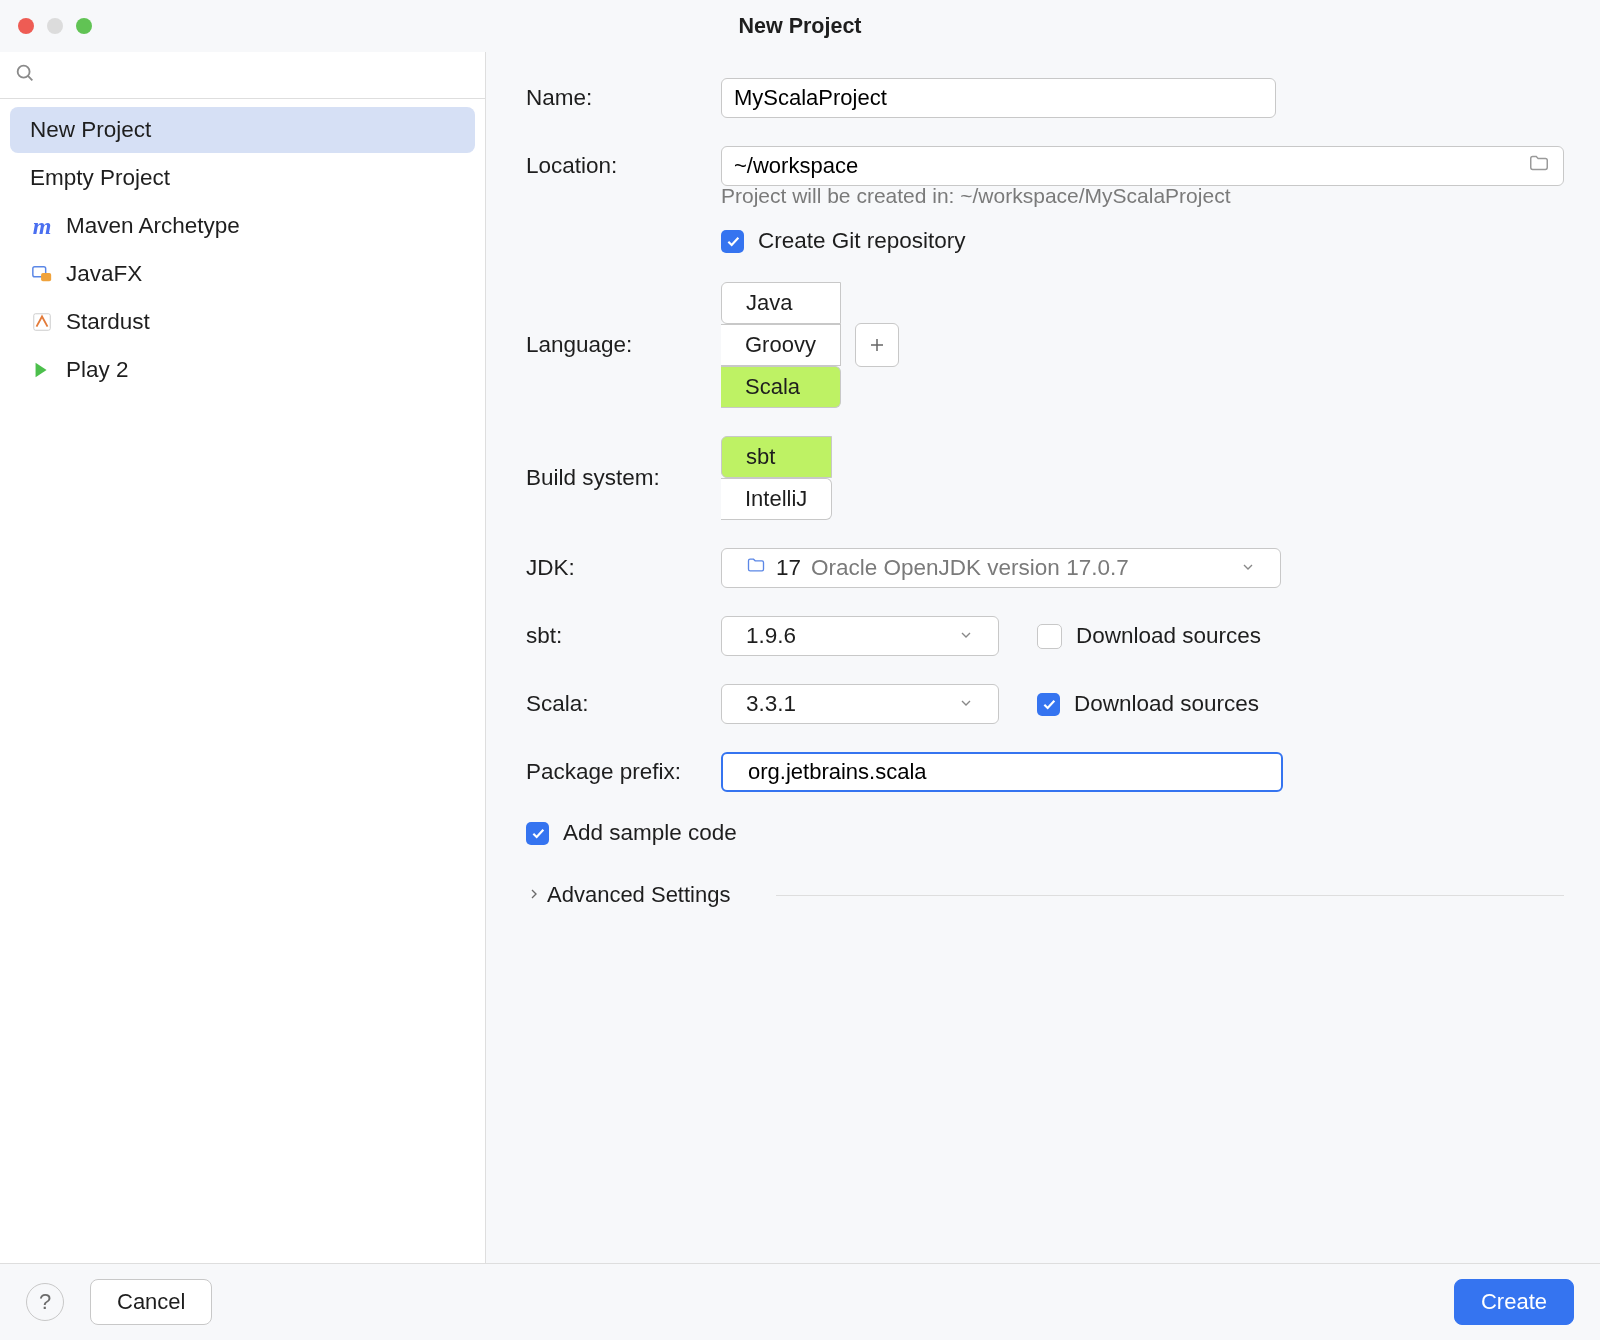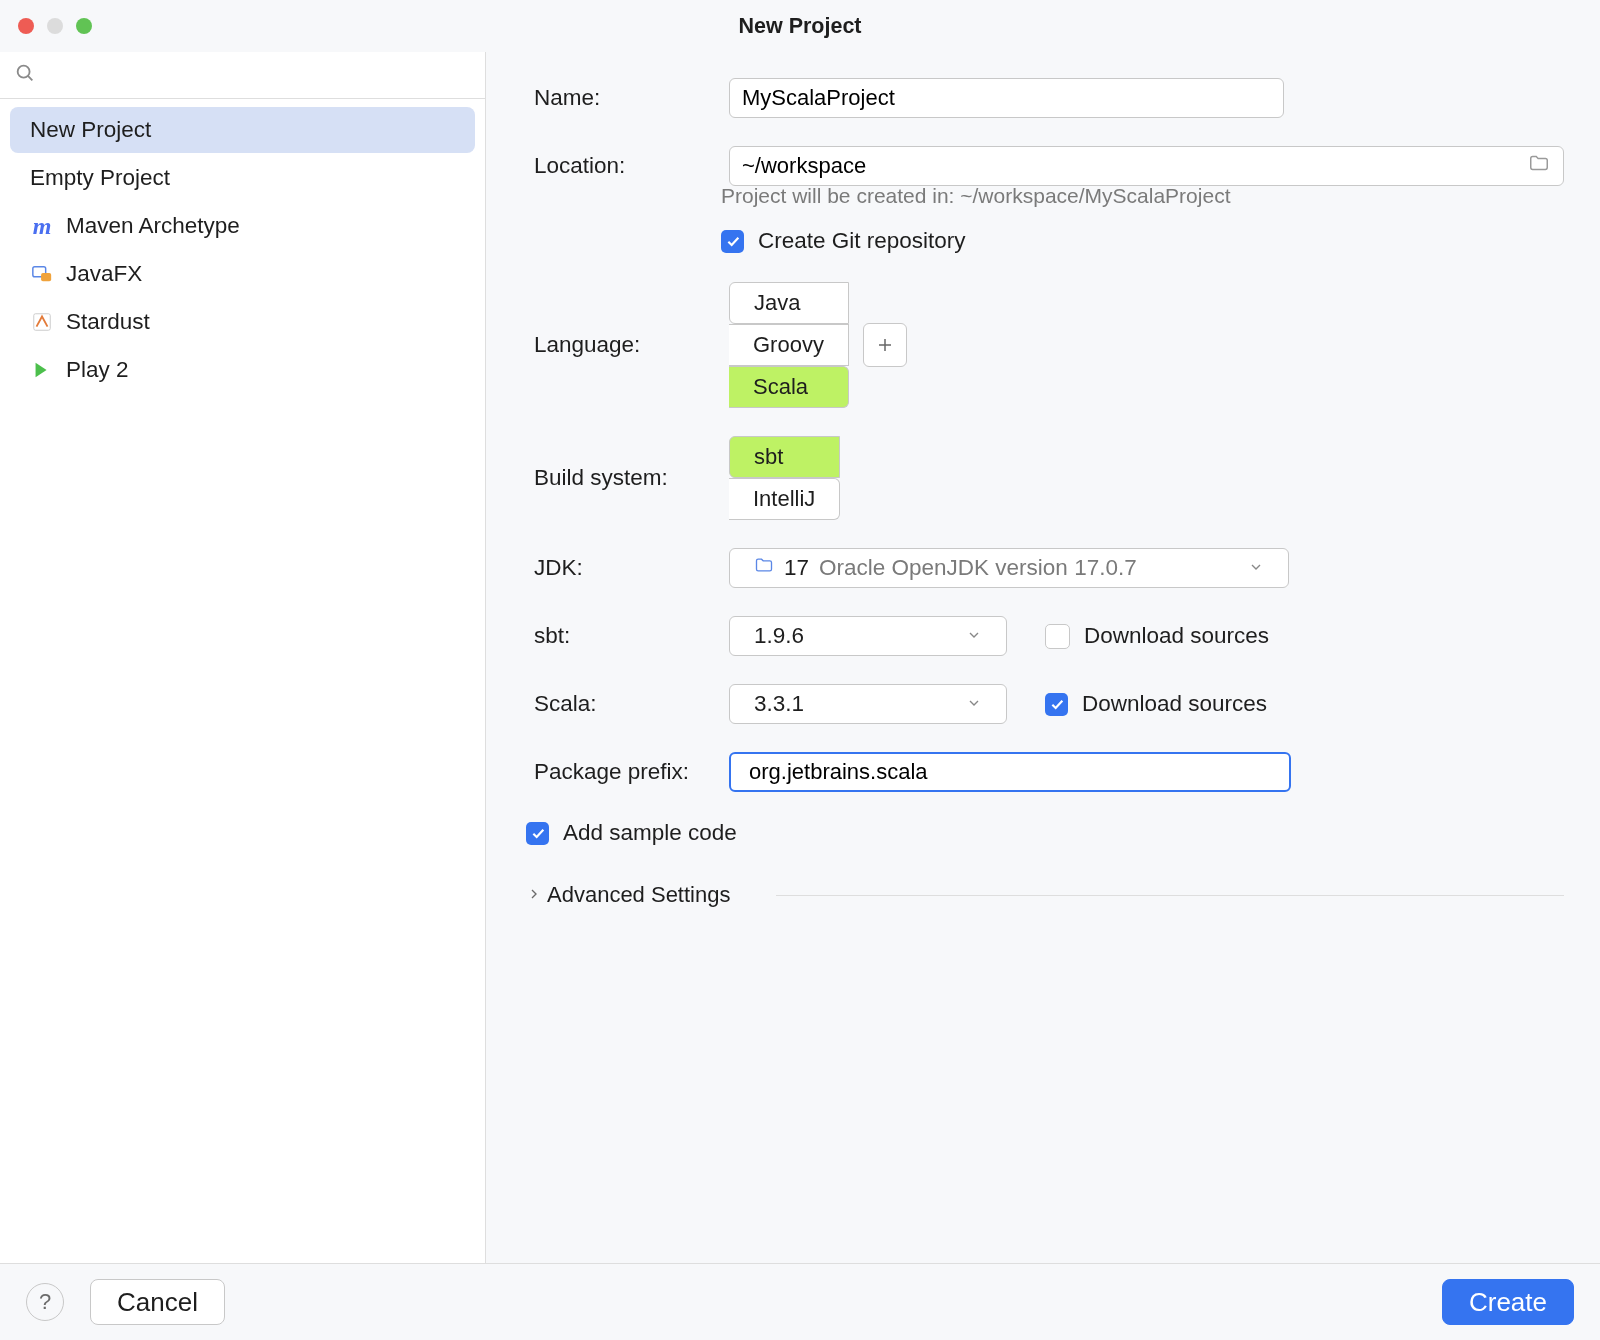--- a/index.html
+++ b/index.html
@@ -96,34 +96,33 @@
     background: var(--bg);
   }
   .form-row {
     display:flex; align-items:center;
     margin-bottom: 28px;
   }
   .form-row.tight { margin-bottom:18px;}
   .label-cell {
     width:195px; min-width:195px;
     font-size:22.5px;
-    margin-left:8px;
   }
   .input-text {
     height:40px;
     border:1px solid var(--border);
     border-radius:6px;
     background:#fff;
     padding: 0 12px;
     font-size:22px;
     box-sizing:border-box;
   }
   .input-text.focused {
     border: 2px solid var(--blue);
-    padding: 0 18px;
+    padding: 0 25px;
   }
   .hint-row {
     margin: -20px 0 20px 195px;
     color: var(--muted);
     font-size:21px;
   }
   .checkbox-row { display:flex; align-items:center; gap:14px; }
   .cb {
     width:23px; height:23px; border-radius:5px;
     display:inline-flex; align-items:center; justify-content:center;
@@ -190,21 +189,21 @@
     background: var(--bg);
   }
   .help-btn {
     width:36px; height:36px; border-radius:50%;
     border:1.5px solid var(--border);
     display:flex; align-items:center; justify-content:center;
     color:#6b6b6b; font-size:22px; cursor:pointer;
   }
   .btn {
     height:44px; padding:0 26px;
-    border-radius:8px; font-size:26px;
+    border-radius:8px; font-size:22px;
     cursor:pointer; display:flex; align-items:center;
   }
   .btn.secondary { background:#fff; border:1px solid var(--border); margin-left:26px;}
   .btn.primary   { background: var(--blue); color:#ffffff; border:1px solid var(--blue); margin-left:auto;}
 </style>
 </head>
 <body>
 
 <div class="window">
 

